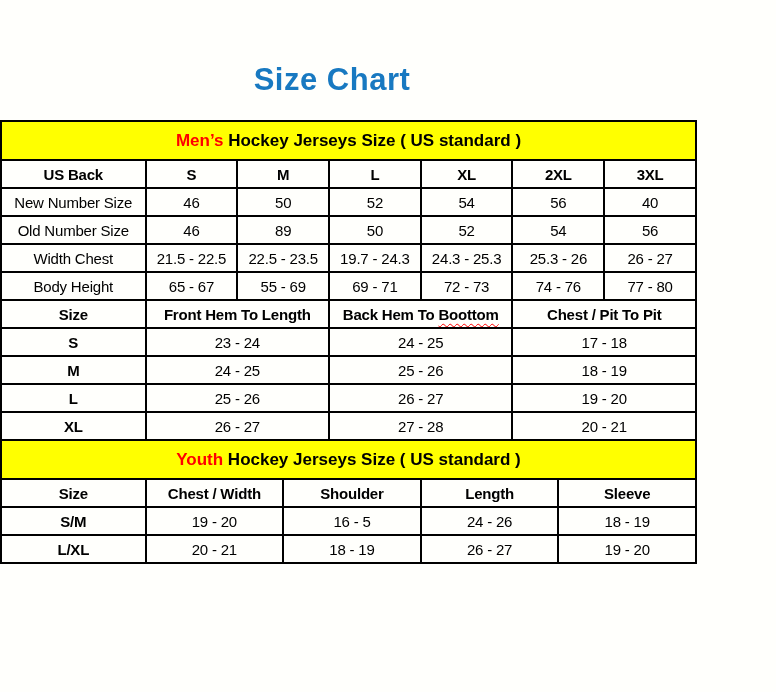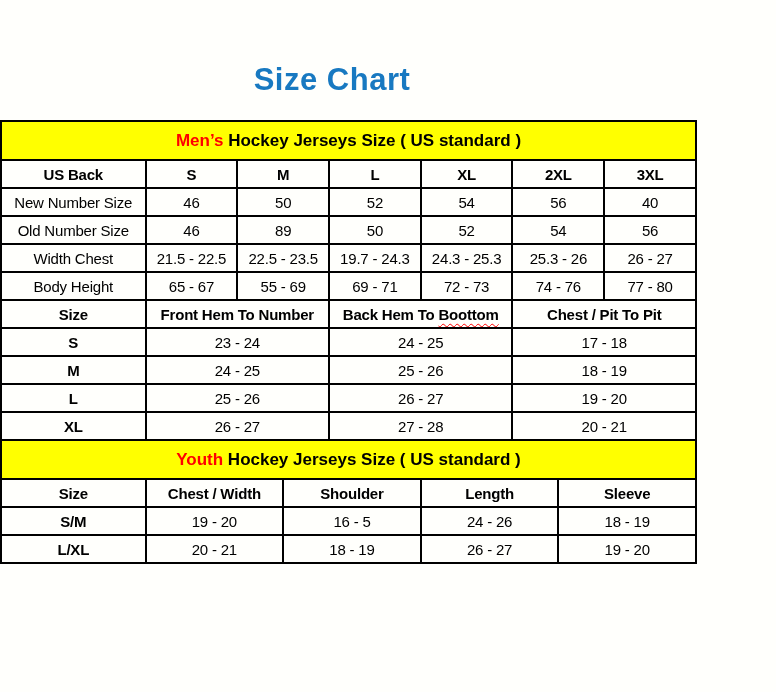--- a/index.html
+++ b/index.html
@@ -133,21 +133,21 @@
       <table class="size-table">
         <colgroup>
           <col style="width: 20.8%;">
           <col style="width: 26.4%;">
           <col style="width: 26.4%;">
           <col style="width: 26.4%;">
         </colgroup>
         <tbody>
           <tr>
             <th>Size</th>
-            <th>Front Hem To Number</th>
+            <th>Front Hem To Length</th>
             <th>Back Hem To <span class="wavy">Boottom</span></th>
             <th>Chest / Pit To Pit</th>
           </tr>
           <tr>
             <td class="bold">S</td>
             <td>23 - 24</td>
             <td>24 - 25</td>
             <td>17 - 18</td>
           </tr>
           <tr>

